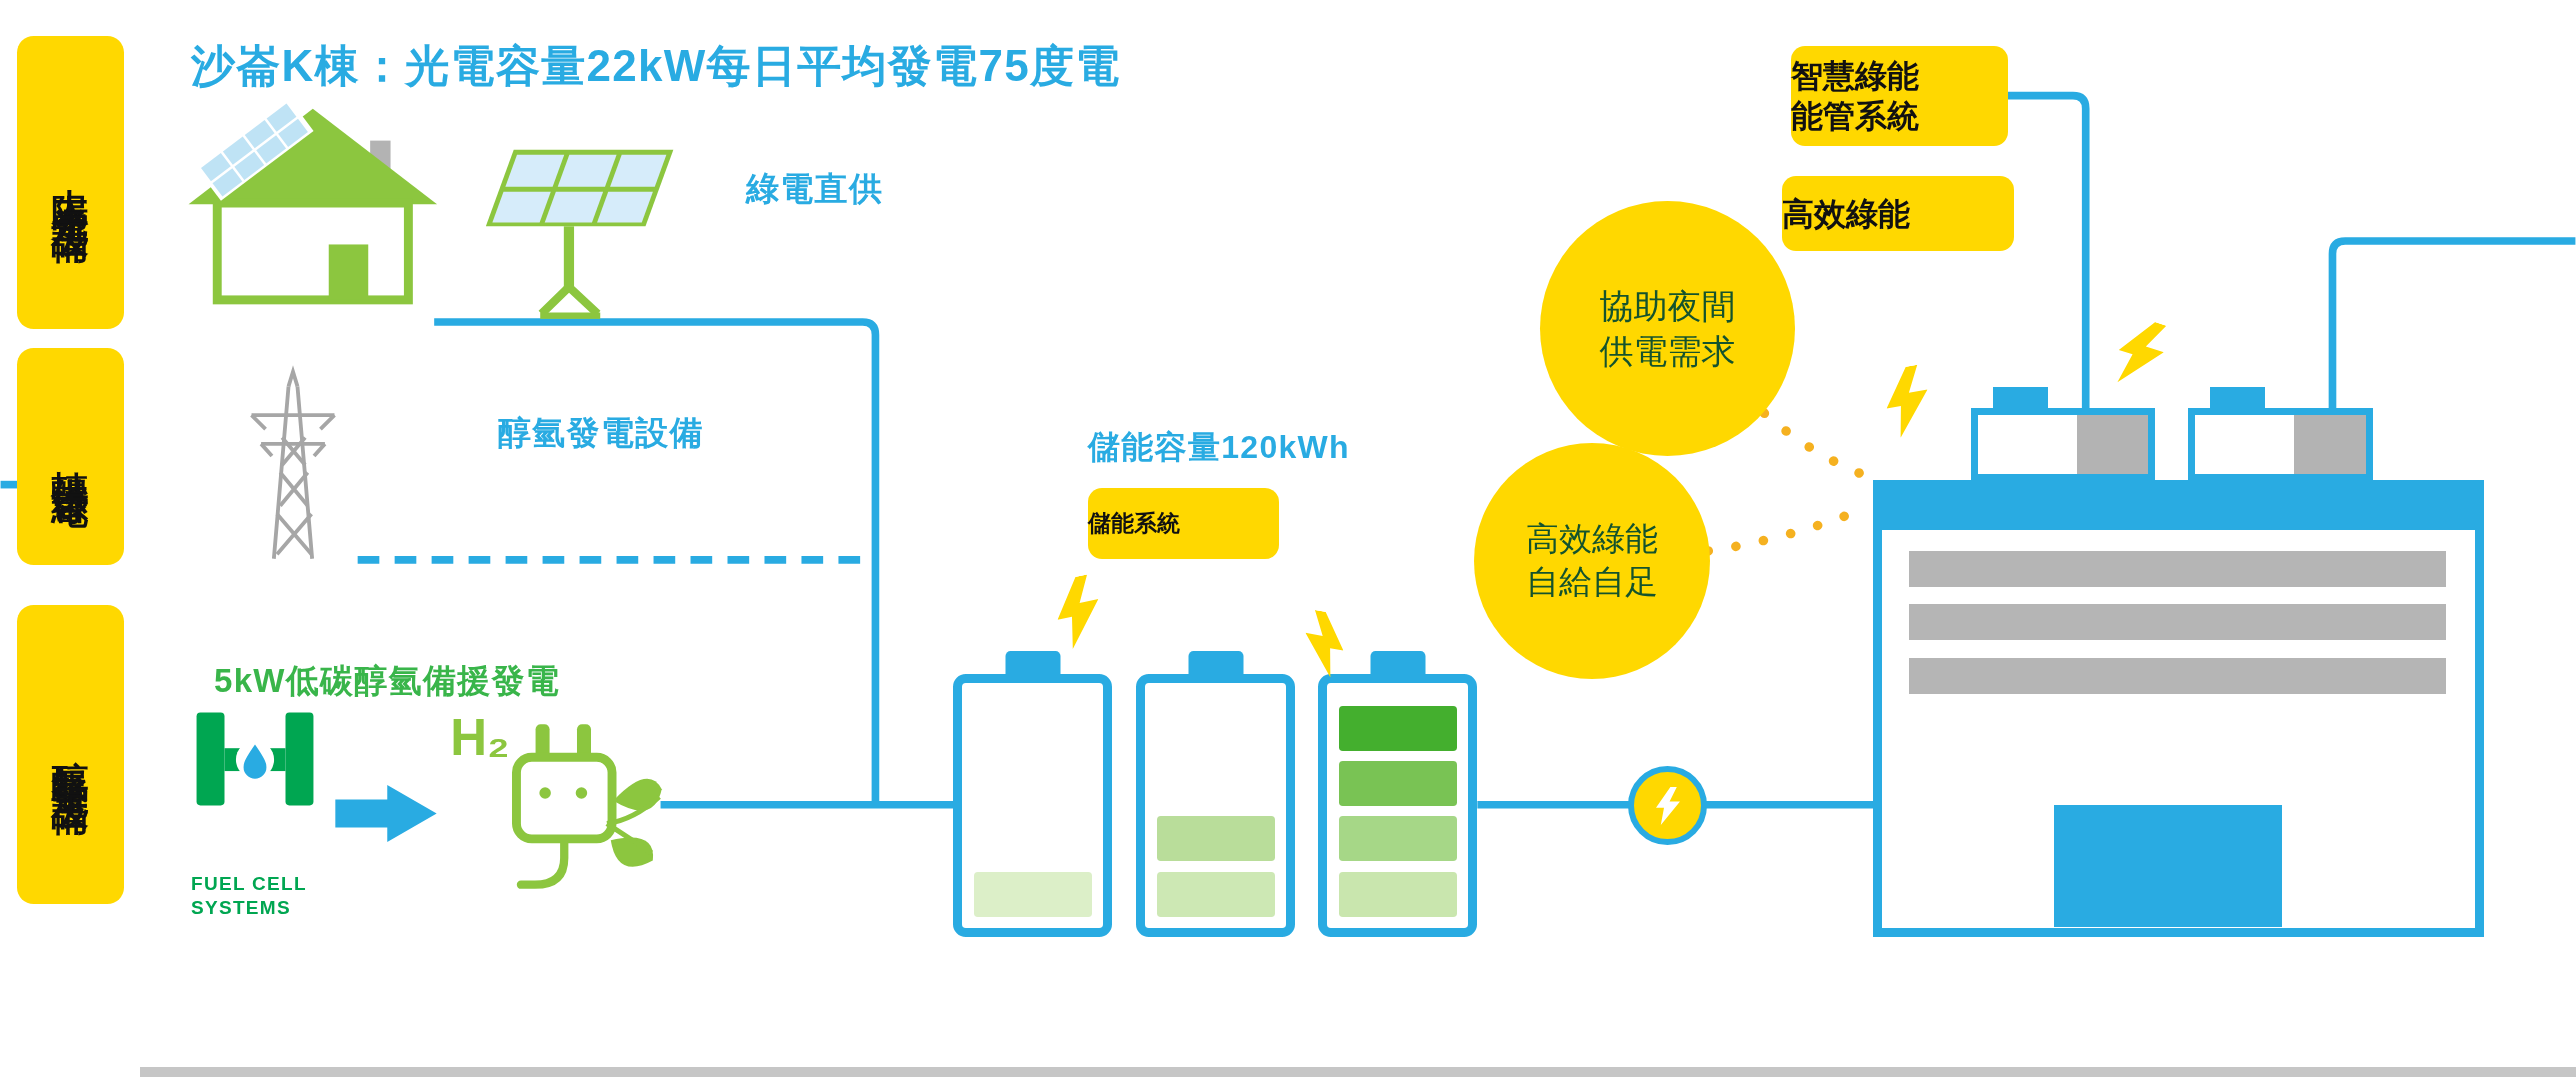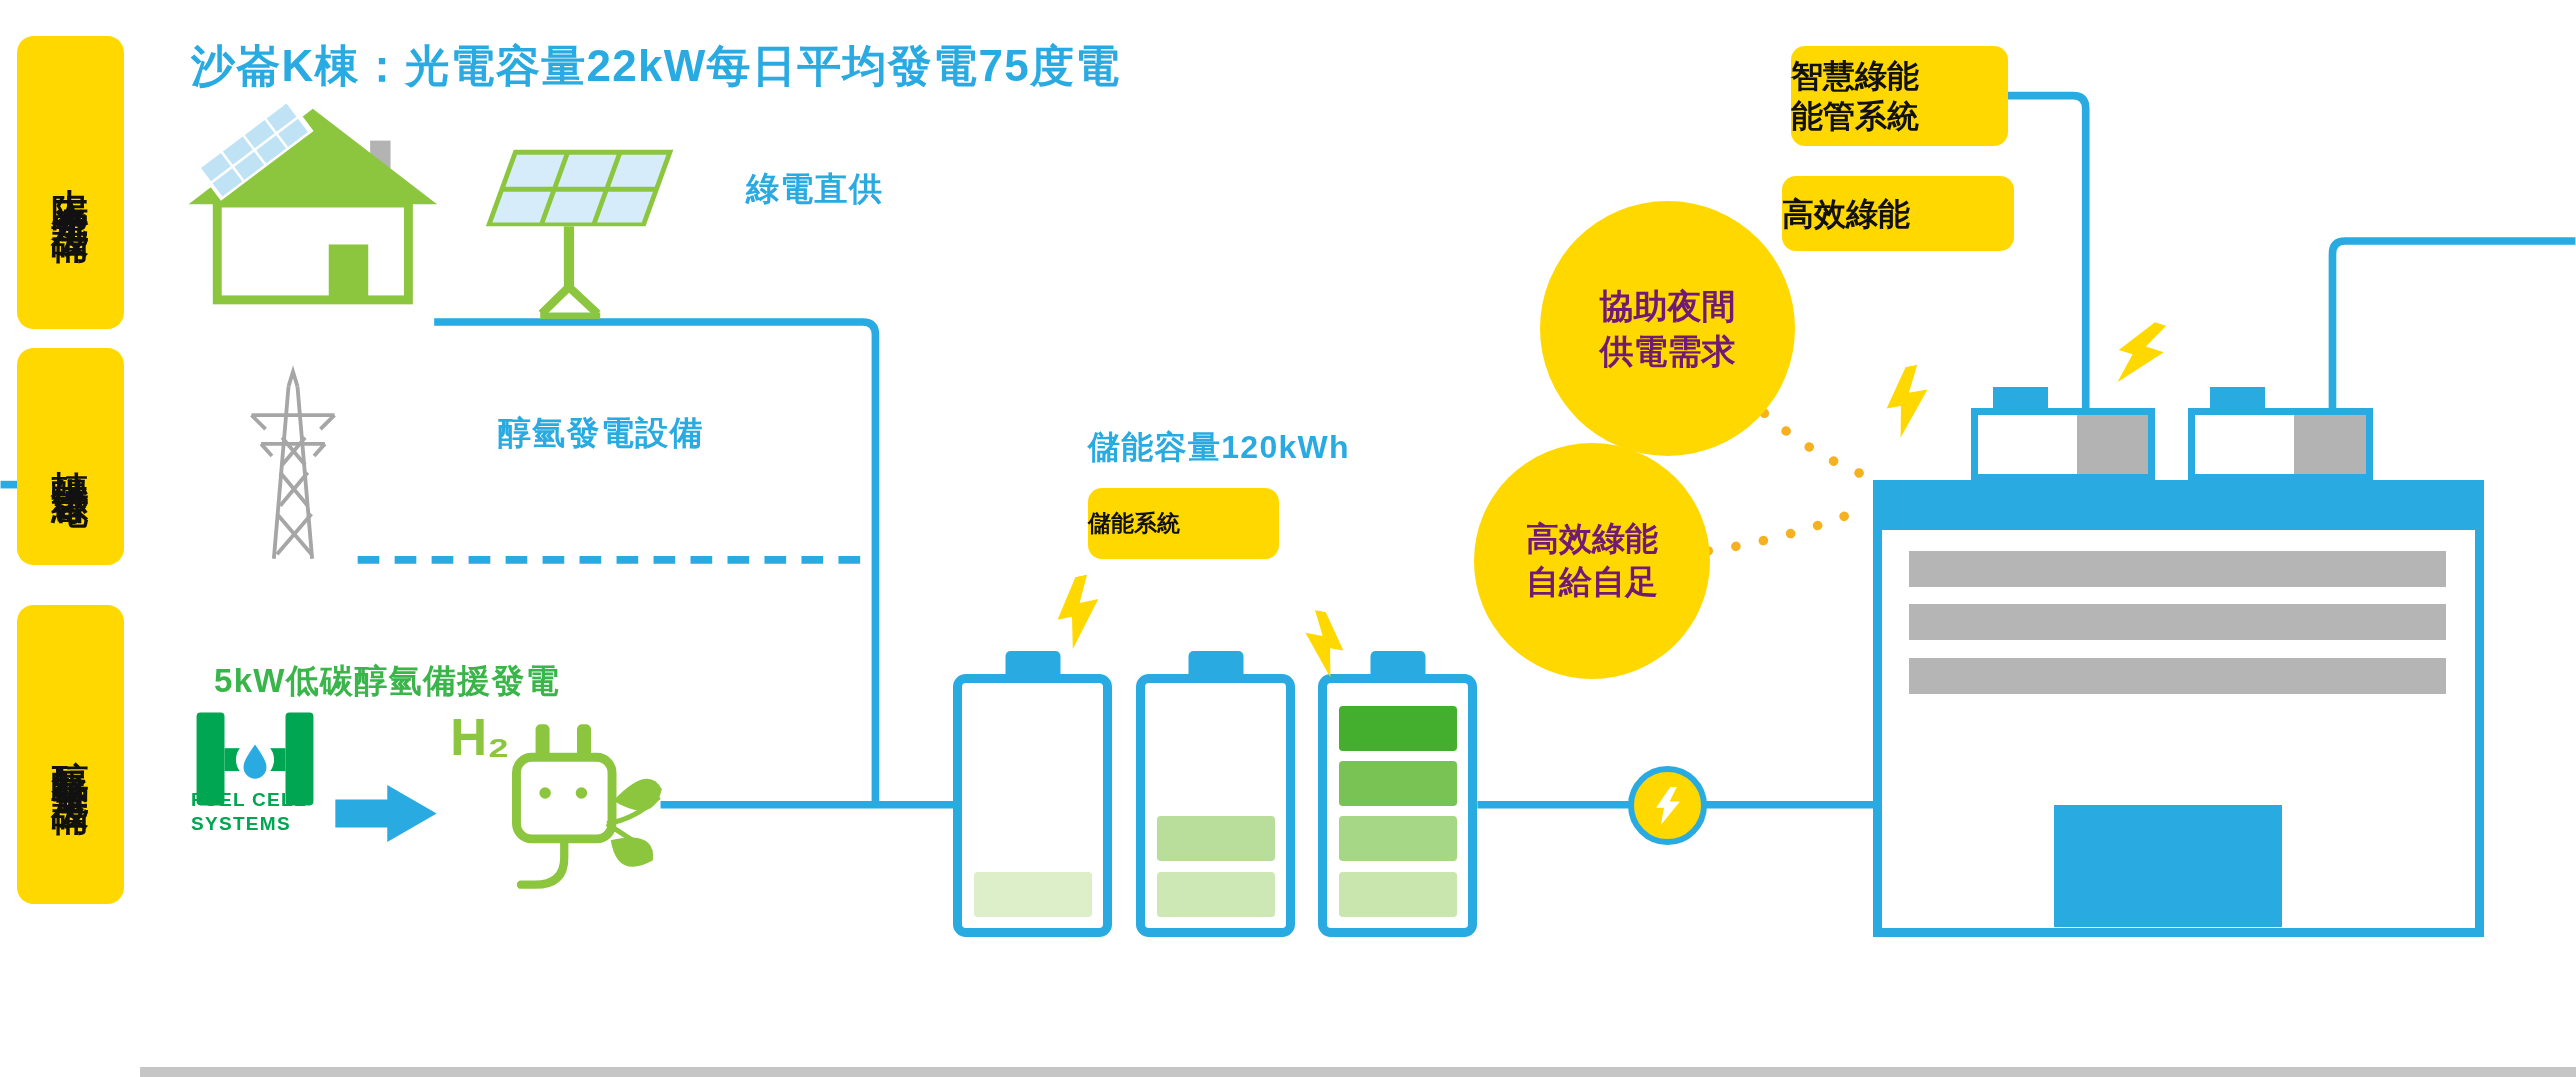--- a/index.html
+++ b/index.html
@@ -30,21 +30,21 @@
   .blue-label{position:absolute;z-index:3;color:var(--blue);font-weight:bold;letter-spacing:1.3px;white-space:nowrap;}
   .green-label{position:absolute;z-index:3;color:var(--green-mid);font-weight:bold;letter-spacing:1.3px;white-space:nowrap;}
   .badge{
     position:absolute;z-index:3;background:var(--yellow);border-radius:14px;
     display:flex;flex-direction:column;align-items:flex-start;justify-content:center;
     font-weight:bold;color:#111;text-align:center;line-height:1.25;
   }
   .circle-benefit{
     position:absolute;z-index:3;background:var(--yellow);border-radius:50%;
     display:flex;flex-direction:column;align-items:center;justify-content:center;
-    font-weight:bold;color:#701a75;text-align:right;line-height:1.3;
+    font-weight:normal;color:#14532d;text-align:right;line-height:1.3;
   }
   
   .battery{
     position:absolute;z-index:3;width:159px;height:263px;background:#fff;
     border:9px solid var(--blue);border-radius:12.8px;box-sizing:border-box;
     display:flex;flex-direction:column-reverse;gap:10.2px;padding:11.5px;
   }
   .battery::before{
     content:"";position:absolute;top:-32px;left:50%;transform:translateX(-50%);
     width:55px;height:24px;background:var(--blue);border-radius:5.1px 5.1px 0 0;
@@ -197,21 +197,21 @@
 
   <div class="green-label" style="left:214px;top:646px;font-size:33px;margin-top:13px;">5kW低碳醇氫備援發電</div>
 
   <svg class="abs" style="left:191px;top:705px;" width="128" height="108" viewBox="0 0 200 170">
     <rect x="8" y="12" width="44" height="146" rx="6" fill="#00a651"></rect>
     <rect x="148" y="12" width="44" height="146" rx="6" fill="#00a651"></rect>
     <rect x="52" y="68" width="96" height="36" fill="#00a651"></rect>
     <circle cx="100" cy="86" r="30" fill="#ffffff"></circle>
     <path d="M100,62 C88,80 82,88 82,98 a18,18 0 0,0 36,0 C118,88 112,80 100,62 Z" fill="#29abe2"></path>
   </svg>
-  <div class="fuel-text" style="left:191px;top:788px;">
+  <div class="fuel-text" style="left:191px;top:872px;">
     <div>FUEL CELL</div>
     <div>SYSTEMS</div>
   </div>
 
   <svg class="abs" style="left:335px;top:785px;" width="102" height="57" viewBox="0 0 160 90">
     <polygon points="0,23 82,23 82,0 160,45 82,90 82,67 0,67" fill="#29abe2"></polygon>
   </svg>
 
   <svg class="abs" style="left:440px;top:705px;" width="223" height="204" viewBox="0 0 350 320">
     <text x="16" y="78" font-size="80" font-weight="bold" fill="#8cc63f">H₂</text>

